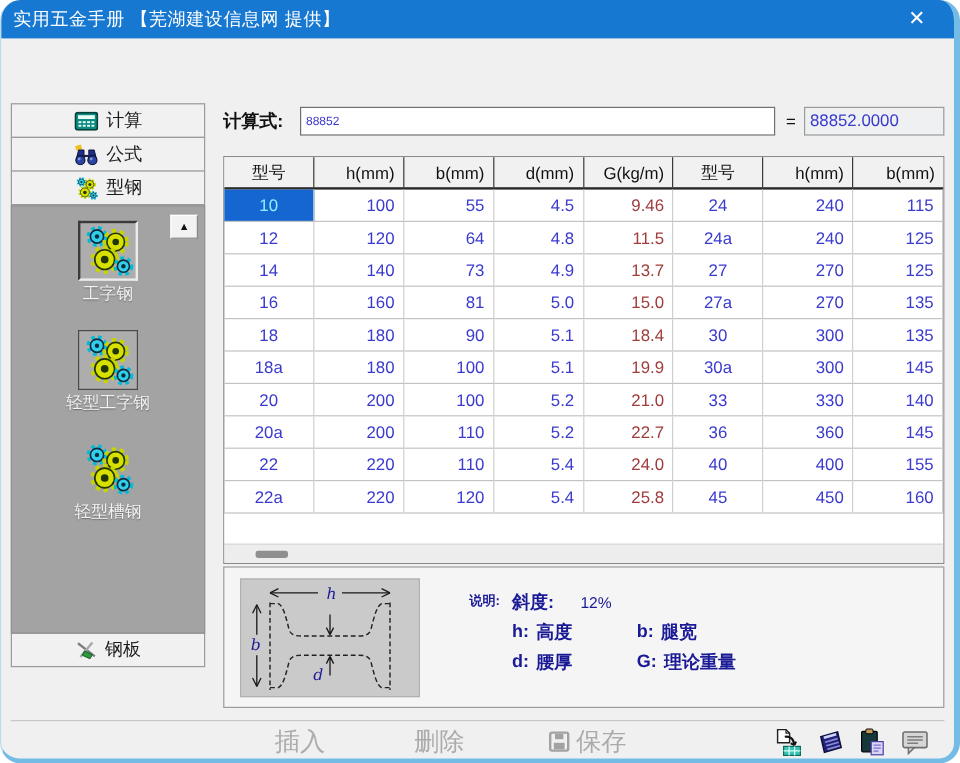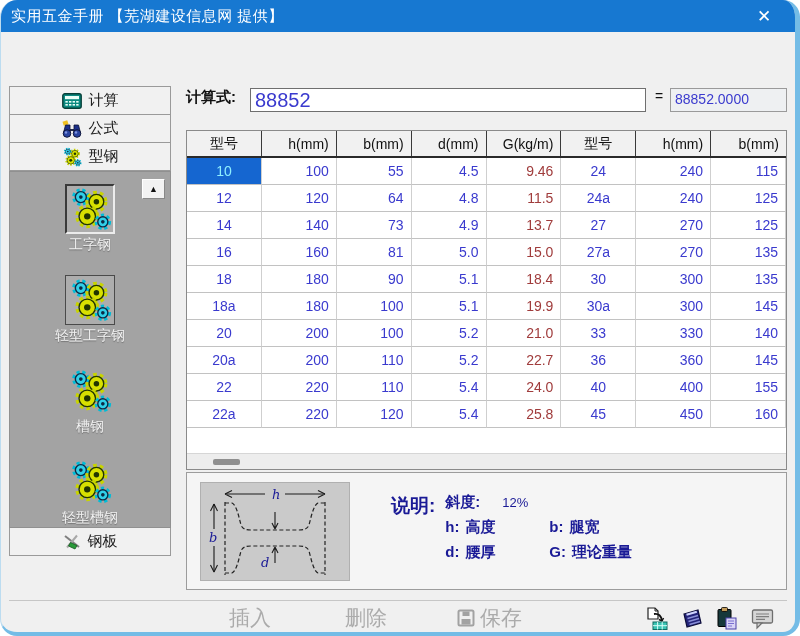--- a/index.html
+++ b/index.html
@@ -42,25 +42,25 @@
   .panel-item .icon-frame { width:50px; height:50px; display:flex; align-items:center; justify-content:center; }
   .panel-item.selected .icon-frame {
     background:#adadad; border:2px solid; border-color:#3a3a3a #ececec #ececec #3a3a3a;
   }
   .panel-item.framed .icon-frame {
     background:#adadad; border:1px solid #4a4a4a;
   }
   .panel-item .pi-label { margin-top:2px; font-size:14px; color:#f2f2f2; text-shadow:0 1px 1px #6a6a6a; white-space:nowrap; }
   
   .main { position:absolute; left:185px; top:86px; width:601px; height:505px; }
-  .formula-row { position:absolute; left:0; top:2px; width:601px; height:26px; display:flex; align-items:flex-start; }
+  .formula-row { position:absolute; left:0; top:2px; width:601px; height:26px; display:flex; align-items:center; }
   .formula-label { width:64px; font-size:15px; font-weight:600; color:#111; }
   .formula-input {
     width:396px; height:24px; border:1px solid #6f6f6f; background:#fff;
-    font-size:20px; color:#3a3ace; padding:0 4px; font-family:"Liberation Sans","DejaVu Sans",sans-serif; outline:none;
+    font-size:10px; color:#3a3ace; padding:0 4px; font-family:"Liberation Sans","DejaVu Sans",sans-serif; outline:none;
   }
   .equals { width:16px; text-align:center; font-size:14px; color:#111; margin:0 3px 0 5px; }
   .formula-result {
     width:117px; height:24px; border:1px solid #9a9a9a; background:#eef0f2;
     font-size:14px; color:#3a3ace; padding:2px 4px 0 4px;
   }
   .tbl { position:absolute; left:0; top:44px; width:601px; border:1px solid #8a8a8a; background:#fff; }
   .tbl-head { display:grid; grid-template-columns:repeat(8,1fr); height:27px; background:#f1f1f1; border-bottom:2px solid #2a2a2a; }
   .th {
     border-right:1px solid #3a3a3a; font-size:14px; color:#111;
@@ -79,21 +79,21 @@
   .tbl-filler { height:25px; background:#fff; }
   .hscroll { position:relative; height:16px; background:#ededed; border-top:1px solid #d6d6d6; }
   .hscroll-thumb { position:absolute; left:26px; top:5px; width:27px; height:6px; background:#8f8f8f; border-radius:2px; cursor:pointer; }
   
   .bottom-panel {
     position:absolute; left:0; top:386px; width:601px; height:118px;
     border:1px solid #9c9c9c; background:#f5f5f5;
   }
   .diagram { position:absolute; left:13px; top:9px; width:150px; height:99px; background:#cacaca; border:1px solid #b0b0b0; }
   .notes { position:absolute; left:204px; top:20px; display:flex; gap:10px; color:#1a1a96; }
-  .notes-title { font-size:19px; font-weight:700; }
+  .notes-title { font-size:11px; font-weight:700; }
   .notes-body { display:flex; flex-direction:column; gap:6px; font-size:15px; font-weight:600; }
   .note-line { display:flex; }
   .pair { width:104px; display:flex; gap:6px; }
   .pair .pv { font-weight:600; }
   .slope-value { font-size:13px; font-weight:400; margin-left:22px; padding-top:2px; }
   
   .toolbar-sep { position:absolute; left:8px; right:8px; top:600px; border-top:1px solid #c6c6c6; }
   .toolbar { position:absolute; left:0; right:0; top:601px; height:34px; display:flex; align-items:center; }
   .tb-btn { display:flex; align-items:center; gap:5px; font-size:21px; color:#ababab; cursor:pointer; }
   .tb-insert { margin-left:228px; }
@@ -195,28 +195,20 @@
           </span>
         <span class="pi-label">工字钢</span>
       </div>
       <div class="panel-item framed">
         <span class="icon-frame">
             <svg width="44" height="44">
               <use href="#sym-gears"></use>
             </svg>
           </span>
         <span class="pi-label">轻型工字钢</span>
-      </div>
-      <div class="panel-item">
-        <span class="icon-frame">
-            <svg width="44" height="44">
-              <use href="#sym-gears"></use>
-            </svg>
-          </span>
-        <span class="pi-label">槽钢</span>
       </div>
       <div class="panel-item">
         <span class="icon-frame">
             <svg width="44" height="44">
               <use href="#sym-gears"></use>
             </svg>
           </span>
         <span class="pi-label">轻型槽钢</span>
       </div>
     </div>

